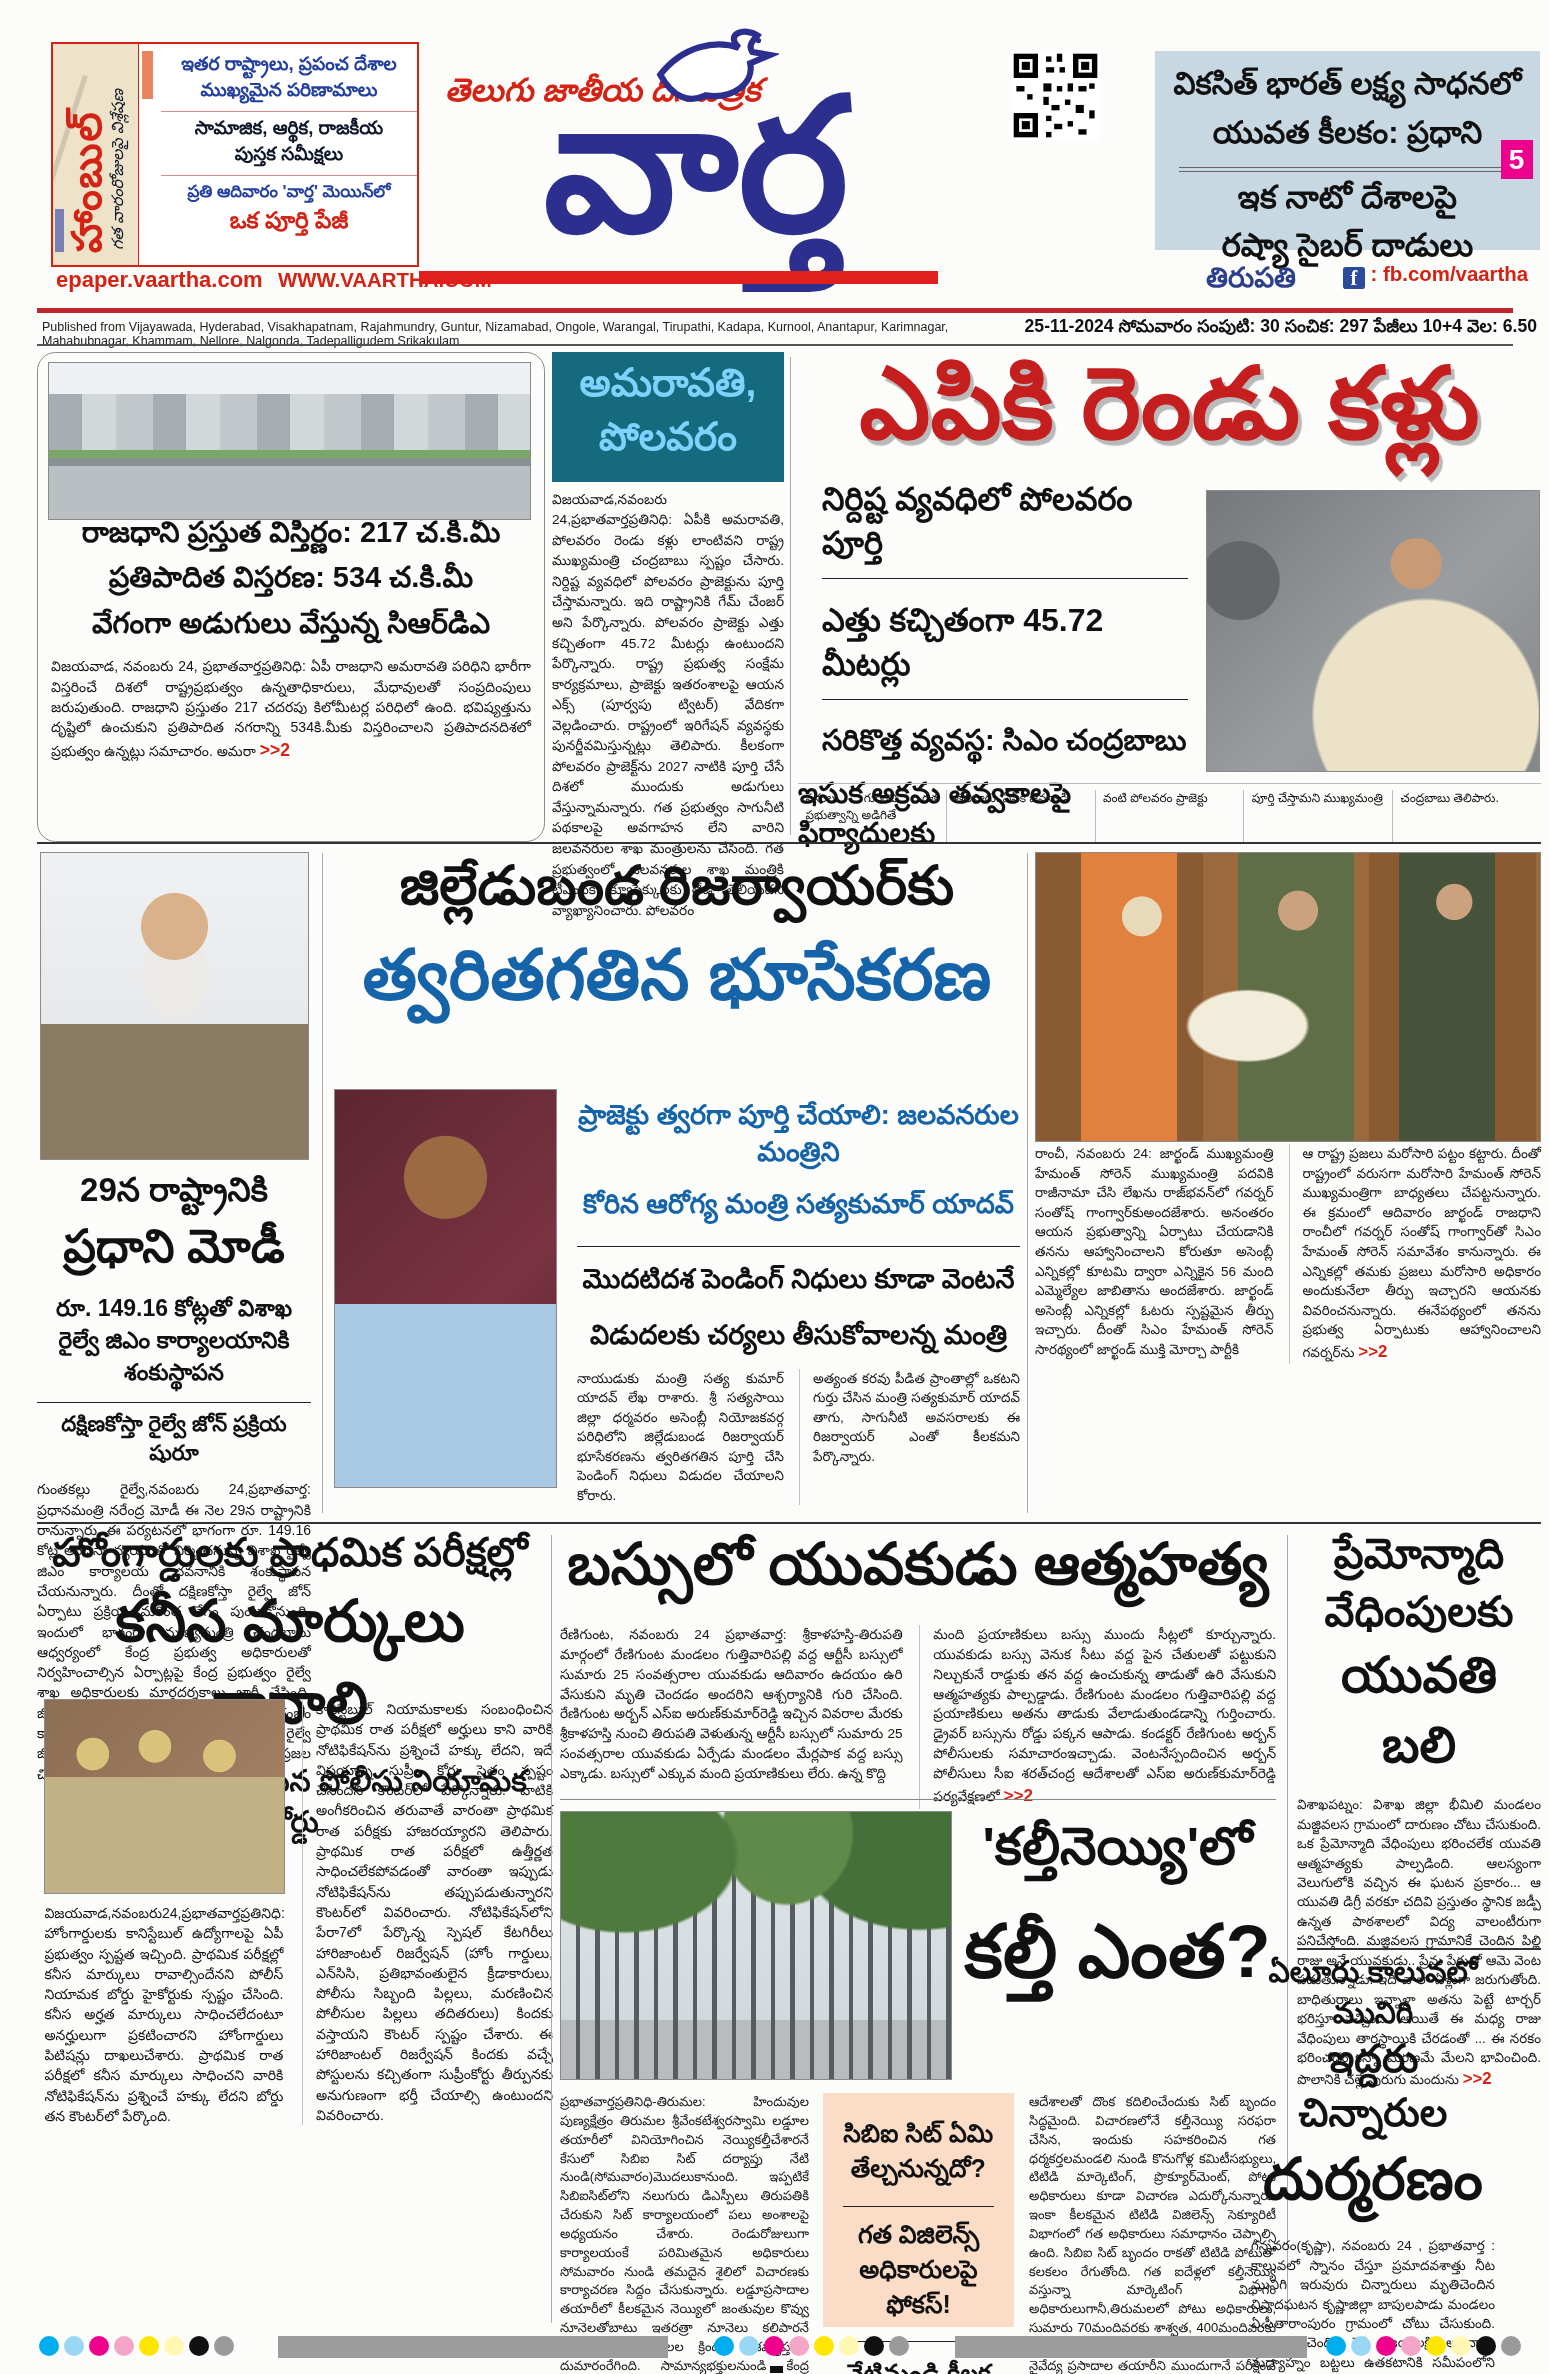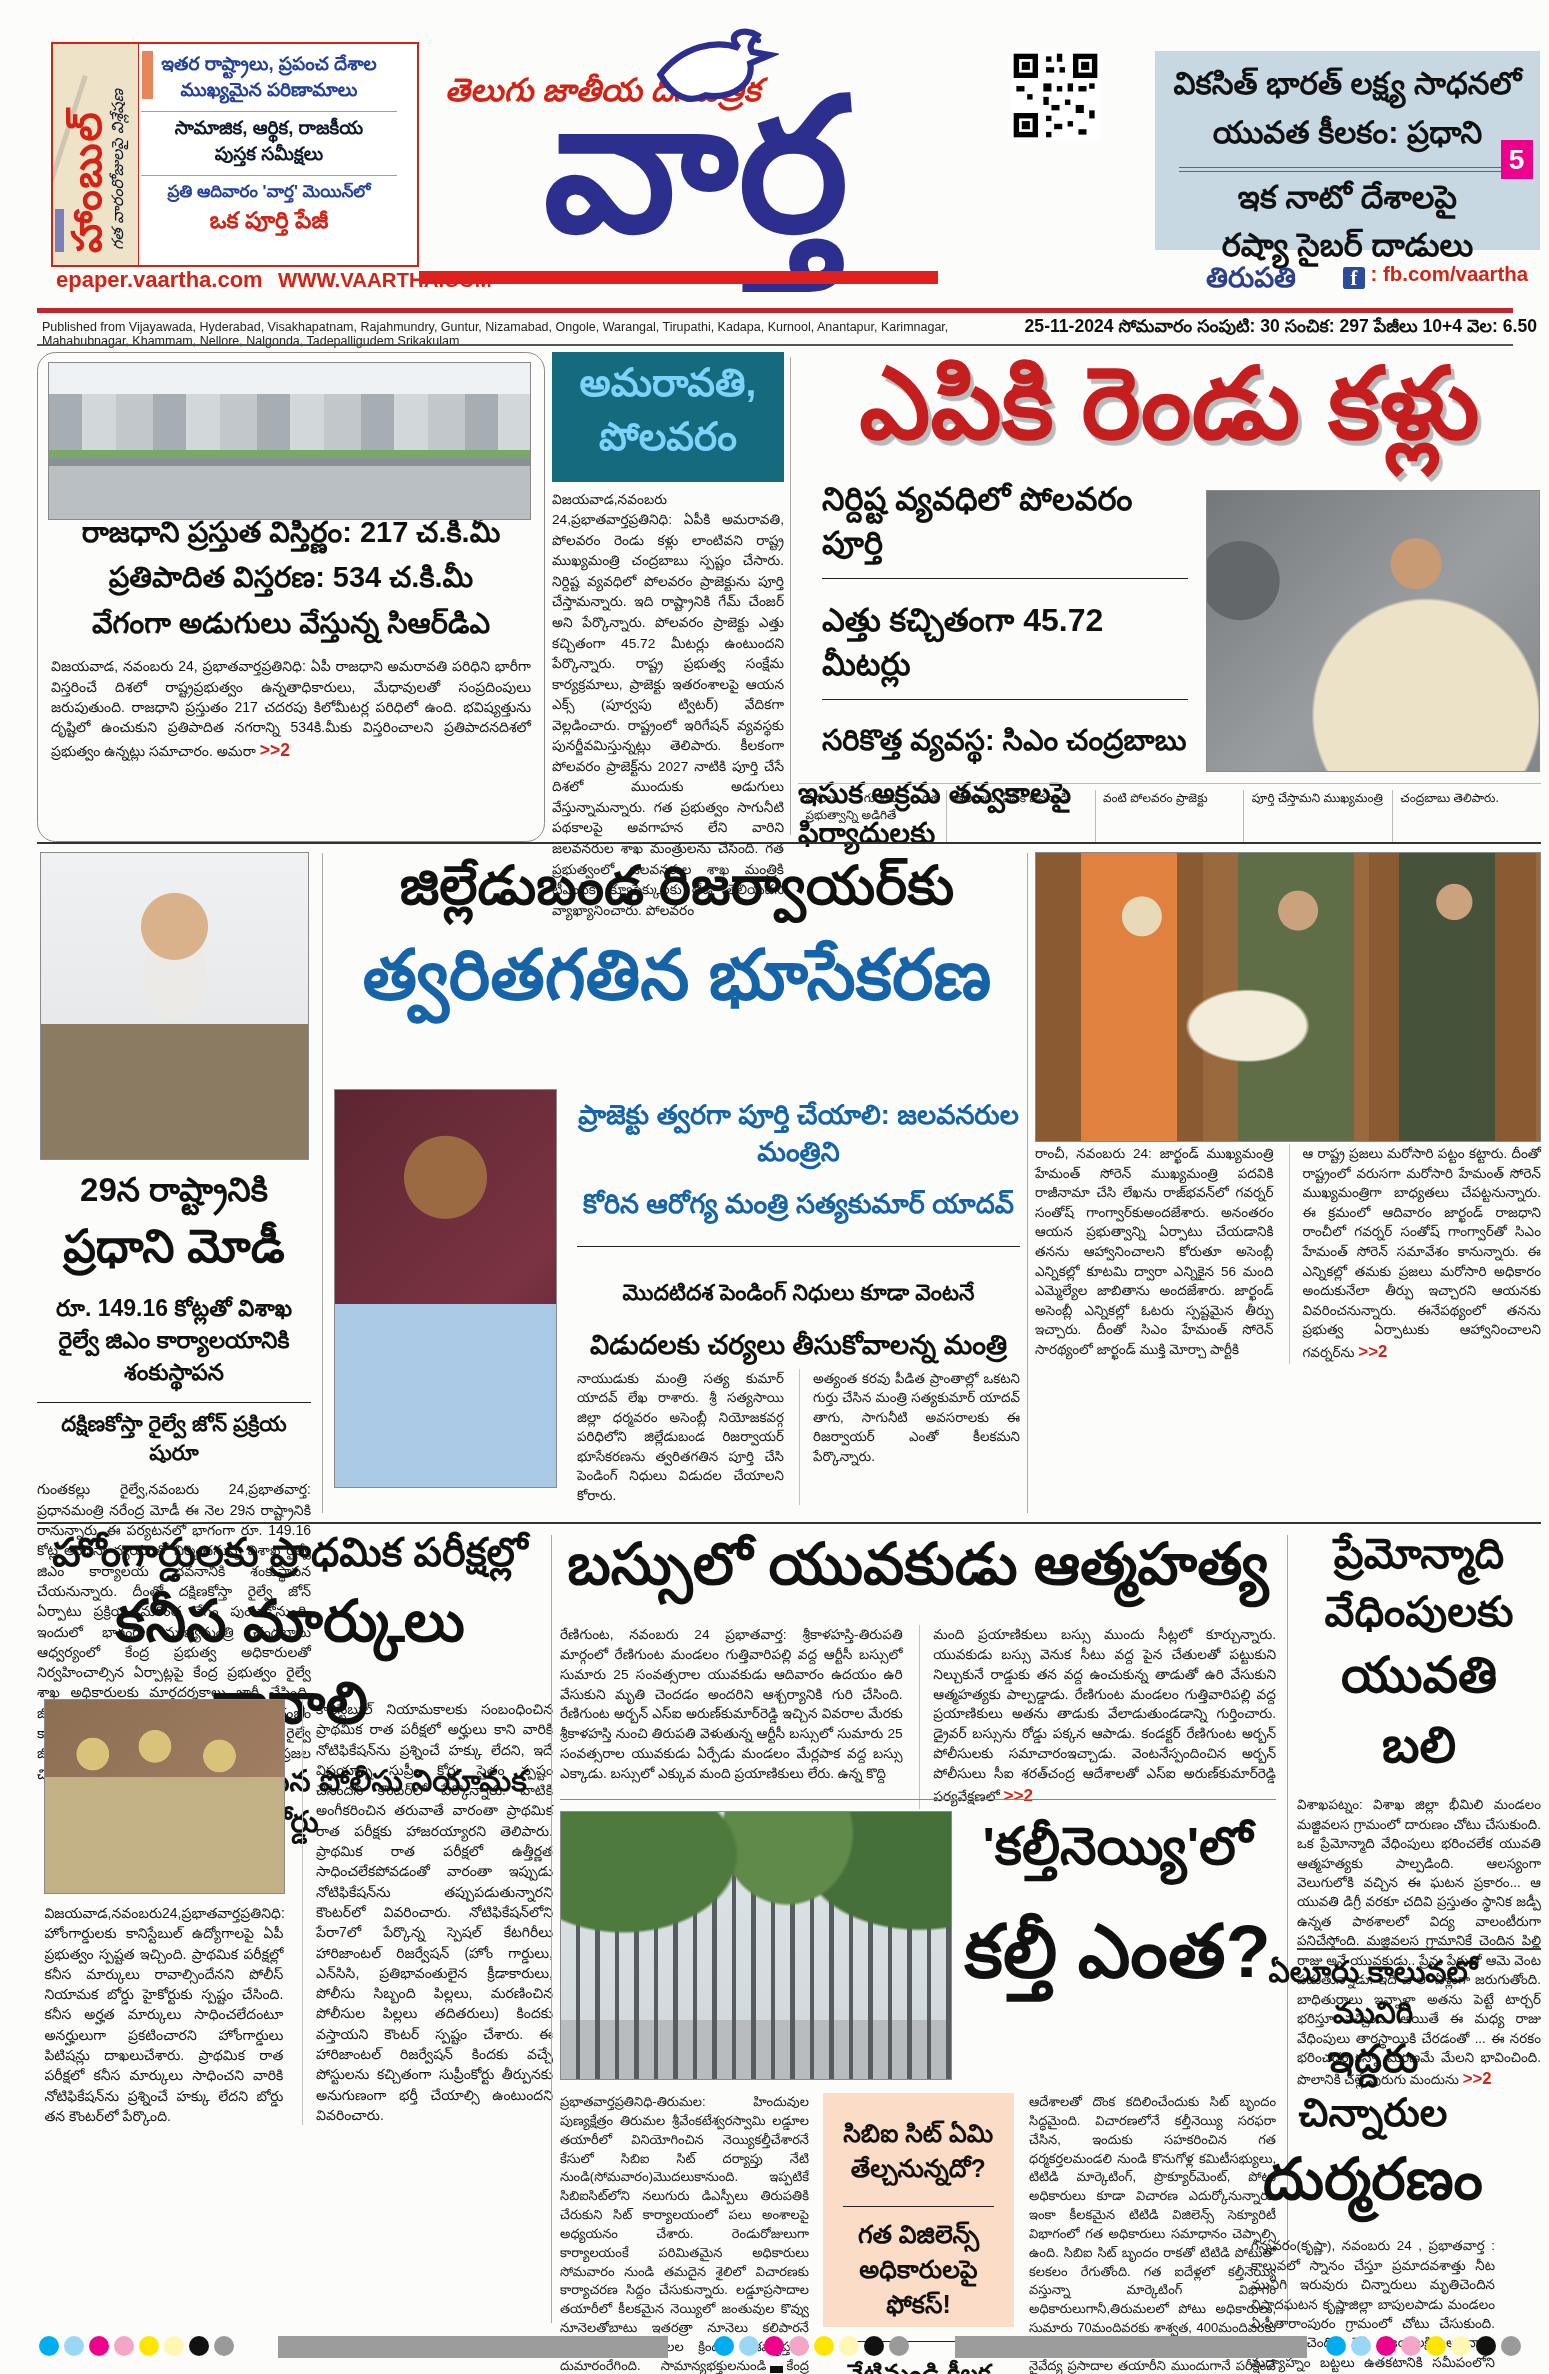--- a/index.html
+++ b/index.html
@@ -34,21 +34,21 @@
   <div class="abs" style="left:0;top:0;width:1550px;height:348px;">
 
     <div class="abs" style="left:51px;top:42px;width:364px;height:221px;border:2.8px solid #d42315;background:#fff;">
       <div class="abs" style="left:0;top:0;width:85px;height:100%;background:#eee3c8;border-right:1.9px solid #d42315;overflow:hidden;">
         <div class="abs" style="left:7.4px;top:37px;width:56px;height:139px;border-left:5.6px solid #b9b2a0;transform:rotate(18deg);opacity:.6;"></div>
         <span class="vtext abs red b" style="left:5.6px;top:11px;height:198px;font-size:41px;letter-spacing:1.9px;">హాంబుల్</span>
         <span class="vtext abs green" style="left:54px;top:15px;height:191px;font-size:16px;font-style:italic;">గత వారంరోజులపై విశ్లేషణ</span>
       </div>
       <div class="abs" style="left:89px;top:7.4px;width:11px;height:48px;background:#e8855a;"></div>
       <div class="abs" style="left:1.9px;top:165px;width:9.3px;height:43px;background:#7a7fb5;"></div>
-      <div class="abs c" style="left:88px;top:5.6px;width:256px;">
+      <div class="abs c" style="left:108px;top:5.6px;width:256px;">
         <div class="blue b" style="font-size:18.6px;margin-top:3.7px;">ఇతర రాష్ట్రాలు, ప్రపంచ దేశాల</div>
         <div class="blue b" style="font-size:18.6px;border-bottom:1.9px solid #d88;padding-bottom:5.6px;">ముఖ్యమైన పరిణామాలు</div>
         <div class="green b" style="font-size:18.6px;margin-top:5.6px;">సామాజిక, ఆర్థిక, రాజకీయ</div>
         <div class="green b" style="font-size:18.6px;border-bottom:1.9px solid #d88;padding-bottom:5.6px;">పుస్తక సమీక్షలు</div>
         <div class="blue b" style="font-size:16.7px;margin-top:5.6px;">ప్రతి ఆదివారం 'వార్త' మెయిన్‌లో</div>
         <div class="red b" style="font-size:23px;margin-top:1.9px;">ఒక పూర్తి పేజీ</div>
       </div>
     </div>
 
     <span class="abs red b" style="left:56px;top:267px;font-size:22px;">epaper.vaartha.com</span>
@@ -191,21 +191,21 @@
   <div class="abs" style="left:334px;top:850px;width:686px;height:666px;">
     <div class="c b" style="font-size:54px;margin-top:3.7px;">జిల్లేడుబండ రిజర్వాయర్‌కు</div>
     <div class="c b" style="font-size:70px;color:#1563a8;margin-top:5.6px;">త్వరితగతిన భూసేకరణ</div>
     <div class="photo" style="left:0px;top:239px;width:221px;height:397px;background:
            radial-gradient(circle at 50% 22%,#9b6a42 0 41px,rgba(0,0,0,0) 42px),
            linear-gradient(180deg,rgba(0,0,0,0) 0 54%,#a9c9e4 54% 100%),
            linear-gradient(135deg,#5d2631,#7a3342 60%,#4f1f29);"></div>
     <div class="abs" style="left:243px;top:250px;width:443px;">
       <div class="c b" style="font-size:27px;color:#1563a8;">ప్రాజెక్టు త్వరగా పూర్తి చేయాలి: జలవనరుల మంత్రిని</div>
       <div class="c b" style="font-size:27px;color:#1563a8;margin-top:15px;border-bottom:1.9px solid #222;padding-bottom:20.4px;">కోరిన ఆరోగ్య మంత్రి సత్యకుమార్ యాదవ్</div>
-      <div class="c b" style="font-size:22px;margin-top:33px;">మొదటిదశ పెండింగ్ నిధులు కూడా వెంటనే</div>
+      <div class="c b" style="font-size:27px;margin-top:17px;">మొదటిదశ పెండింగ్ నిధులు కూడా వెంటనే</div>
       <div class="c b" style="font-size:27px;margin-top:18.6px;">విడుదలకు చర్యలు తీసుకోవాలన్న మంత్రి</div>
     </div>
     <div class="abs" style="left:243px;top:519px;width:443px;display:flex;gap:15px;">
       <div class="body-txt" style="flex:1;font-size:13.4px;">నాయుడుకు మంత్రి సత్య కుమార్ యాదవ్ లేఖ రాశారు. శ్రీ సత్యసాయి జిల్లా ధర్మవరం అసెంబ్లీ నియోజకవర్గ పరిధిలోని జిల్లేడుబండ రిజర్వాయర్ భూసేకరణను త్వరితగతిన పూర్తి చేసి పెండింగ్ నిధులు విడుదల చేయాలని కోరారు.</div>
       <div class="body-txt" style="flex:1;font-size:13.4px;border-left:0.9px solid #c2c2c2;padding-left:13px;">అత్యంత కరవు పీడిత ప్రాంతాల్లో ఒకటని గుర్తు చేసిన మంత్రి సత్యకుమార్ యాదవ్ తాగు, సాగునీటి అవసరాలకు ఈ రిజర్వాయర్ ఎంతో కీలకమని పేర్కొన్నారు.</div>
     </div>
   </div>
 
   <div class="rule-v" style="left:1027px;top:853px;height:660px;"></div>
 

